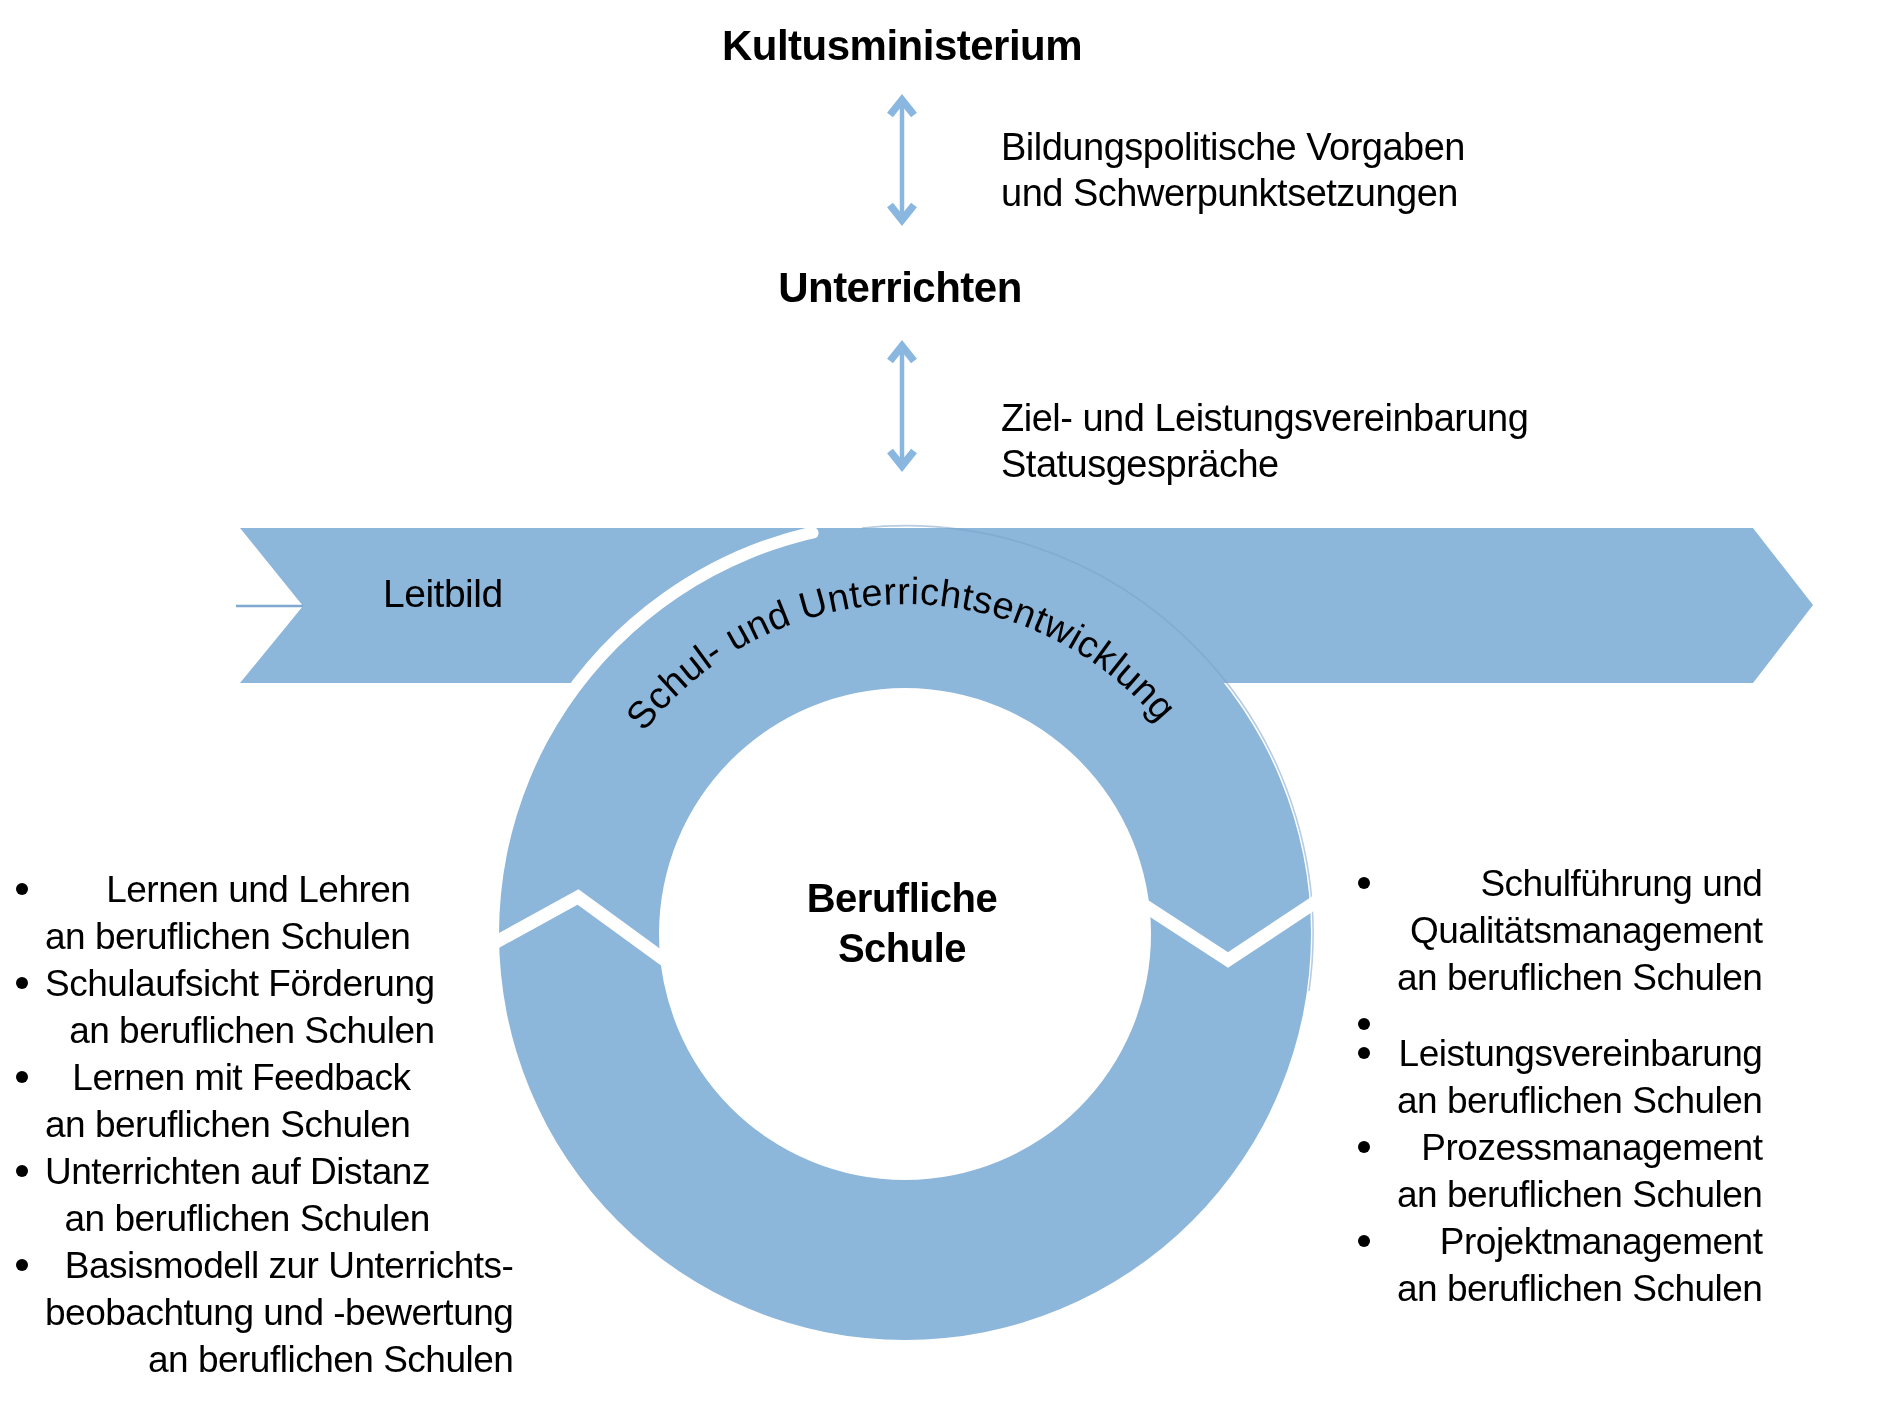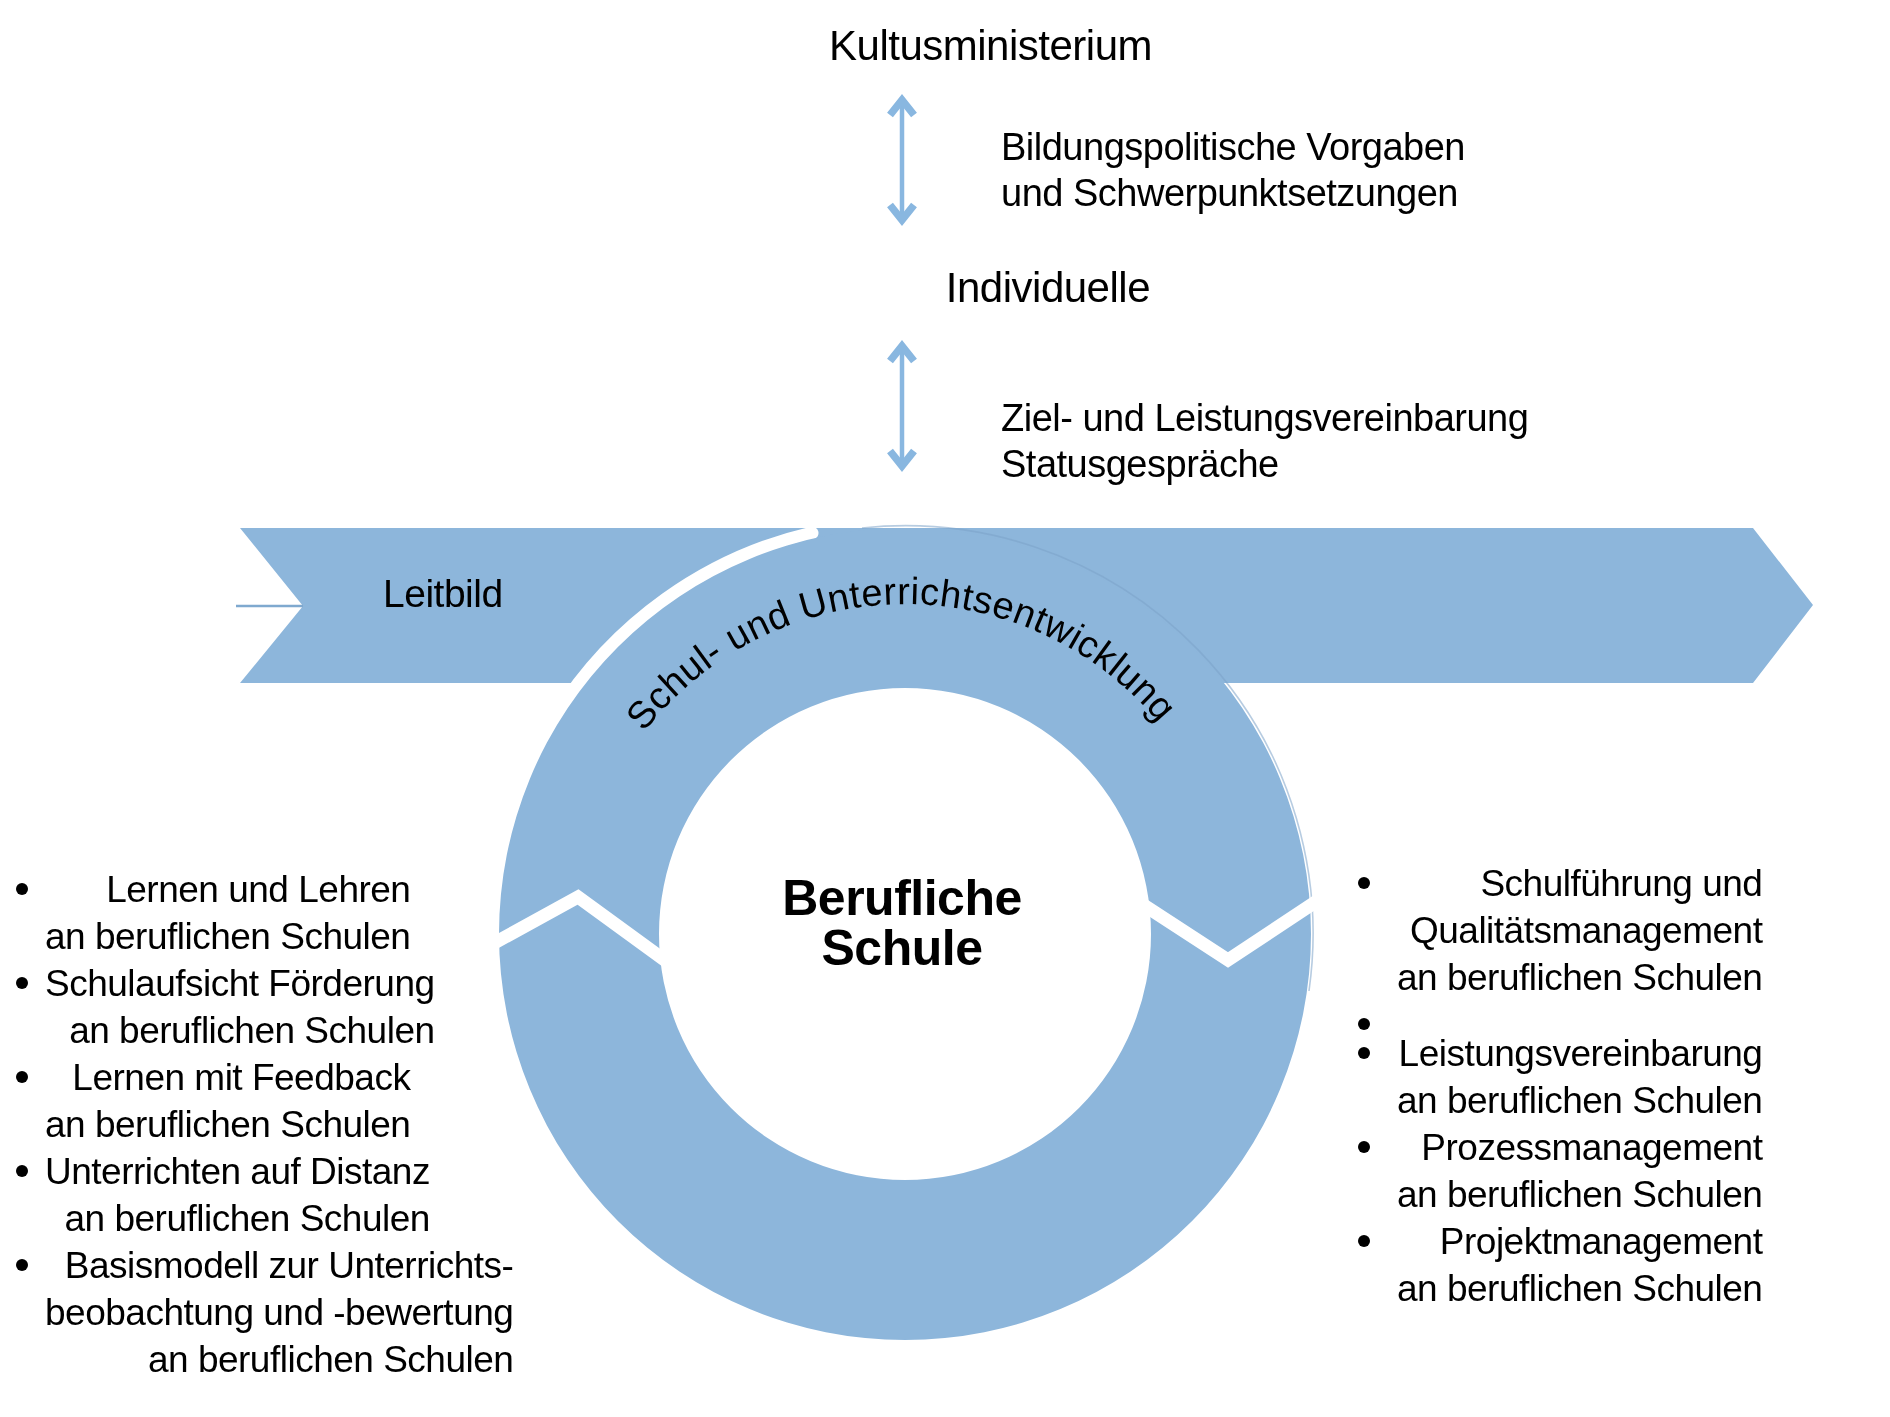--- a/index.html
+++ b/index.html
@@ -3,28 +3,28 @@
 <meta charset="utf-8">
 <style>
   html,body{margin:0;padding:0;}
   body{
     width:1890px;height:1417px;position:relative;overflow:hidden;background:#ffffff;
     font-family:"Liberation Sans","DejaVu Sans",sans-serif;color:#000;
   }
   .abs{position:absolute;}
   svg{position:absolute;left:0;top:0;}
   .h1{
-    font-weight:normal;font-size:42px;line-height:52px;text-align:right;
+    font-weight:bold;font-size:42px;line-height:52px;text-align:center;
     letter-spacing:-0.5px;white-space:pre-line;
   }
   .body-text{
     font-size:38px;line-height:46px;letter-spacing:-0.5px;white-space:pre-line;
   }
   .center-label{
-    font-weight:bold;font-size:50px;line-height:50px;text-align:center;
+    font-weight:bold;font-size:40px;line-height:50px;text-align:center;
     letter-spacing:-0.5px;white-space:pre-line;
   }
   .list{display:block;text-align:right;}
   .item{display:flex;align-items:flex-start;}
   .dot{
     width:12px;height:12px;border-radius:50%;background:#000;flex:0 0 12px;
     margin-top:17px;
   }
   .item-text{
     font-size:37px;line-height:47px;letter-spacing:-0.5px;white-space:pre-line;
@@ -75,21 +75,21 @@
       <polyline points="890,451 902,466 914,451" stroke-width="7.5"></polyline>
     </g>
   </g>
 </svg>
 
 <div class="abs h1" style="left:652px;top:20px;width:500px;">Kultusministerium</div>
 
 <div class="abs body-text" style="left:1001px;top:124px;">Bildungspolitische Vorgaben
 und Schwerpunktsetzungen</div>
 
-<div class="abs h1" style="left:650px;top:262px;width:500px;">Individuelle</div>
+<div class="abs h1" style="left:650px;top:262px;width:500px;">Unterrichten</div>
 
 <div class="abs body-text" style="left:1001px;top:361px;margin-top:34px;">Ziel- und Leistungsvereinbarung
 Statusgespräche</div>
 
 <div class="abs center-label" style="left:702px;top:873px;width:400px;">Berufliche
 Schule</div>
 
 <div class="abs list left-list" style="left:16px;top:866px;width:560px;">
 
 <div class="item">

